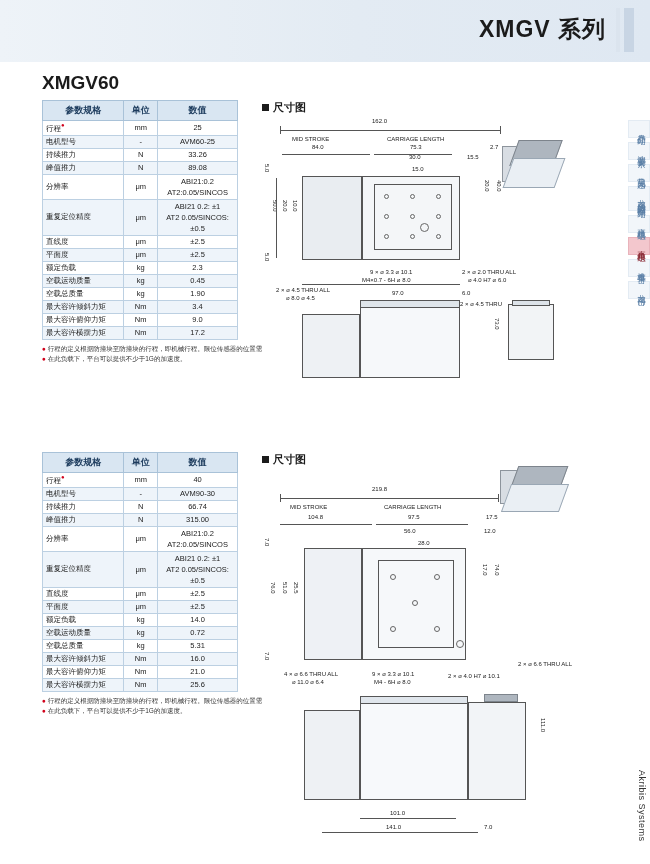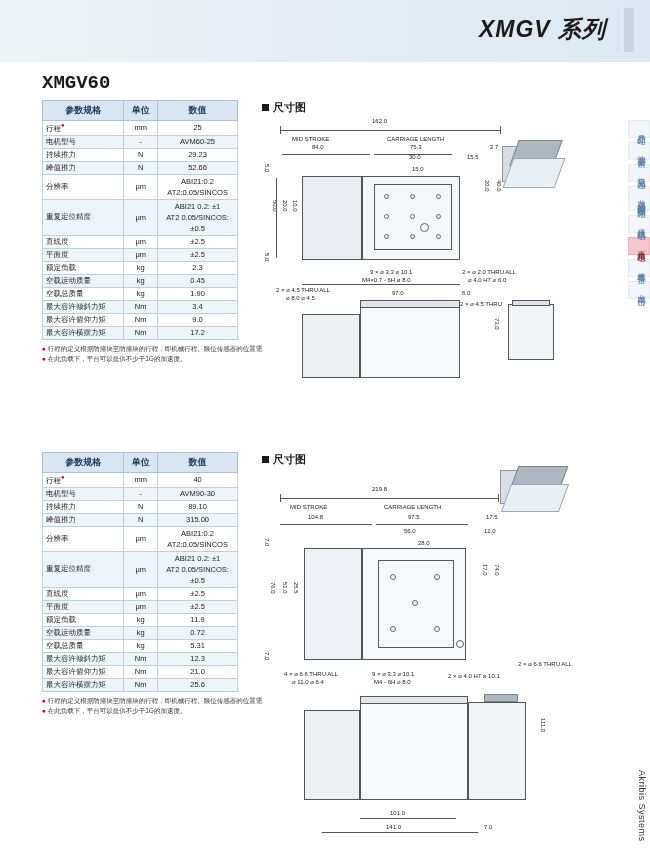--- a/index.html
+++ b/index.html
@@ -9,21 +9,20 @@
     background: #ffffff;
     font-family: "Liberation Sans", sans-serif;
     color: #231f20;
     position: relative;
     overflow: hidden;
   }
   
   .header {
     position: absolute; left:0; top:0; width:650px; height:62px;
     background: #e8eef5;
-    font-style: italic;
   }
   .header .bar-light {
     position:absolute; left:0; top:0; width:650px; height:62px;
     background: linear-gradient(90deg,#eef3f8 0%,#e3ebf3 55%,#dfe8f2 100%);
   }
   .header .title {
     position:absolute; right:44px; top:14px;
     font-size:23px; font-weight:bold; letter-spacing:1px;
     color:#1b1b1b;
   }
@@ -115,21 +114,21 @@
   <div class="sidetab">选型要素</div>
   <div class="sidetab">常见问题</div>
   <div class="sidetab">龙门平台的运动控制介绍</div>
   <div class="sidetab">直线模组</div>
   <div class="sidetab active">直角模组</div>
   <div class="sidetab">堆叠平台</div>
   <div class="sidetab">龙门平台</div>
 </div>
 <div class="brandvert">Akribis Systems</div>
 
-<div class="section" style="top:72px;font-family:Liberation Mono, monospace;">
+<div class="section" style="top:72px;">
   <div class="sect-title">XMGV60</div>
 </div>
 
 <div style="position:absolute;left:42px;top:100px;">
   <table class="spec">
     <tbody>
         <tr>
       <th style="width:82px">参数规格</th>
       <th style="width:34px">单位</th>
       <th style="width:80px">数值</th>
@@ -140,26 +139,26 @@
       <td class="c">25</td>
     </tr>
     <tr class="alt">
       <td class="l">电机型号</td>
       <td class="c">-</td>
       <td class="c">AVM60-25</td>
     </tr>
     <tr>
       <td class="l">持续推力</td>
       <td class="c">N</td>
-      <td class="c">29.23</td>
+      <td class="c">33.26</td>
     </tr>
     <tr class="alt">
       <td class="l">峰值推力</td>
       <td class="c">N</td>
-      <td class="c">52.66</td>
+      <td class="c">89.08</td>
     </tr>
     <tr>
       <td class="l">分辨率</td>
       <td class="c">μm</td>
       <td class="c multi" style="white-space:pre-line">ABI21:0.2
 AT2:0.05/SINCOS</td>
     </tr>
     <tr class="alt">
       <td class="l">重复定位精度</td>
       <td class="c">μm</td>
@@ -302,21 +301,21 @@
       <td class="c">40</td>
     </tr>
     <tr class="alt">
       <td class="l">电机型号</td>
       <td class="c">-</td>
       <td class="c">AVM90-30</td>
     </tr>
     <tr>
       <td class="l">持续推力</td>
       <td class="c">N</td>
-      <td class="c">89.10</td>
+      <td class="c">66.74</td>
     </tr>
     <tr class="alt">
       <td class="l">峰值推力</td>
       <td class="c">N</td>
       <td class="c">315.00</td>
     </tr>
     <tr>
       <td class="l">分辨率</td>
       <td class="c">μm</td>
       <td class="c multi" style="white-space:pre-line">ABI21:0.2
@@ -334,36 +333,36 @@
       <td class="c">±2.5</td>
     </tr>
     <tr class="alt">
       <td class="l">平面度</td>
       <td class="c">μm</td>
       <td class="c">±2.5</td>
     </tr>
     <tr>
       <td class="l">额定负载</td>
       <td class="c">kg</td>
-      <td class="c">11.9</td>
+      <td class="c">14.0</td>
     </tr>
     <tr class="alt">
       <td class="l">空载运动质量</td>
       <td class="c">kg</td>
       <td class="c">0.72</td>
     </tr>
     <tr>
       <td class="l">空载总质量</td>
       <td class="c">kg</td>
       <td class="c">5.31</td>
     </tr>
     <tr class="alt">
       <td class="l">最大容许倾斜力矩</td>
       <td class="c">Nm</td>
-      <td class="c">12.3</td>
+      <td class="c">16.0</td>
     </tr>
     <tr>
       <td class="l">最大容许俯仰力矩</td>
       <td class="c">Nm</td>
       <td class="c">21.0</td>
     </tr>
     <tr class="alt">
       <td class="l">最大容许横摆力矩</td>
       <td class="c">Nm</td>
       <td class="c">25.6</td>

